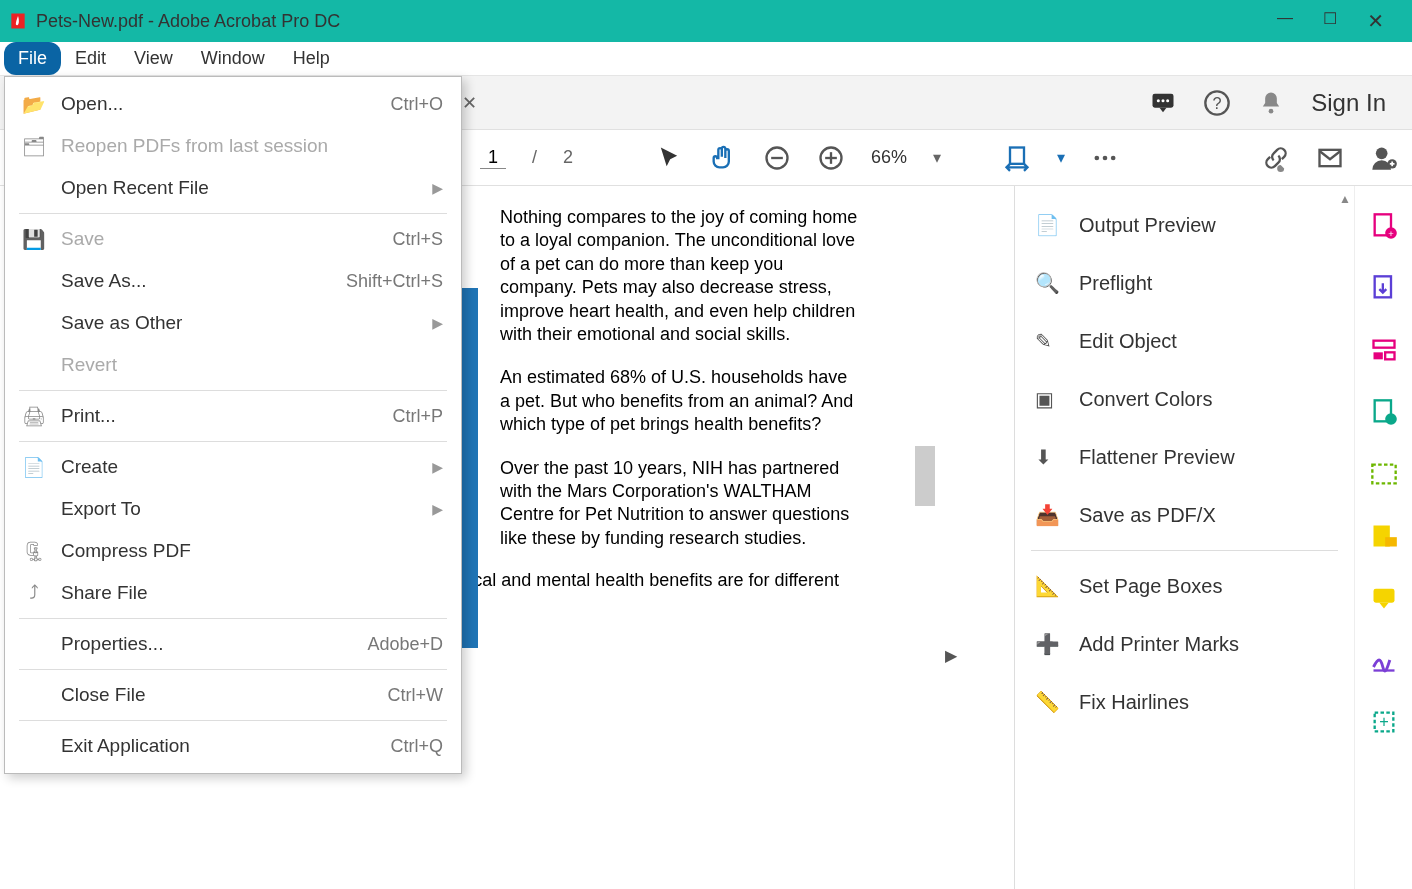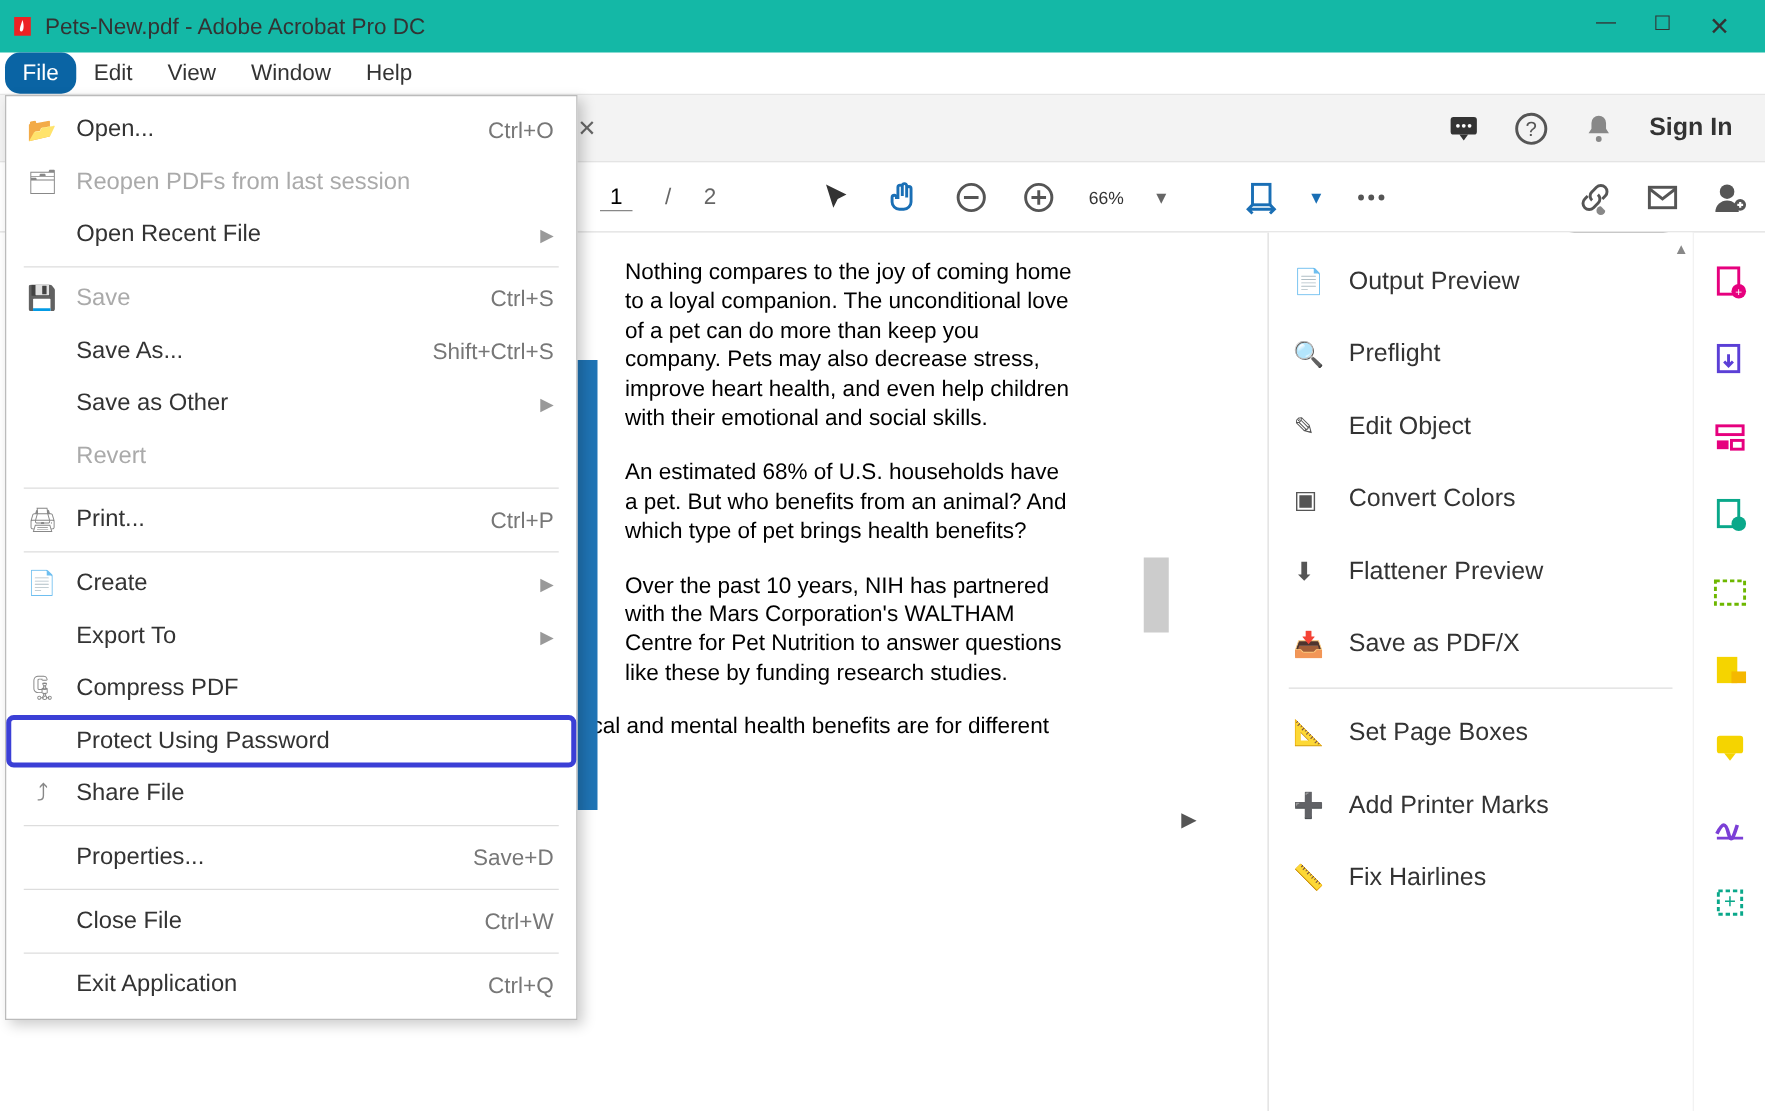--- a/index.html
+++ b/index.html
@@ -11,27 +11,27 @@
 .window-controls { margin-left: auto; display: flex; gap: 30px; padding-right: 20px; }
 .window-controls span { font-size: 16px; cursor: pointer; color: #333; }
 .window-controls .close-x { font-size: 20px; }
 
 .menubar { height: 34px; display: flex; align-items: stretch; padding: 0 4px; border-bottom: 1px solid #e5e5e5; }
 .menubar .menu-item { padding: 6px 14px; font-size: 18px; color: #333; cursor: pointer; }
 .menubar .menu-item.active { background: #0a64a4; color: #fff; border-radius: 12px; }
 
 .toolbar-row { height: 54px; background: #f3f3f3; border-bottom: 1px solid #e0e0e0; display: flex; align-items: center; padding: 0 12px 0 480px; gap: 18px; }
 .toolbar-row .right-cluster { margin-left: auto; display: flex; gap: 26px; align-items: center; }
-.signin { font-size: 20px; font-weight: 700; color: #333; padding-right: 14px; }
+.signin { font-size: 24px; font-weight: 400; color: #333; padding-right: 14px; }
 .tool-icon { width: 28px; height: 28px; color: #555; }
 
 .tools-row { height: 56px; background: #fff; border-bottom: 1px solid #e0e0e0; display: flex; align-items: center; padding: 0 14px 0 480px; gap: 26px; }
 .tools-row input.page { width: 26px; border: none; border-bottom: 1px solid #888; text-align: center; font-size: 18px; }
 .tools-row .page-sep { font-size: 18px; color: #666; }
-.tools-row .zoom { font-size: 14px; color: #333; }
+.tools-row .zoom { font-size: 18px; color: #333; }
 .close-btn { margin-left: auto; border: 2px solid #333; border-radius: 28px; padding: 8px 28px; font-size: 20px; font-weight: 600; background: #fff; cursor: pointer; }
 .share-cluster { margin-left: auto; display: flex; gap: 26px; align-items: center; }
 
 .content-area { position: relative; height: calc(889px - 42px - 34px - 54px - 56px); display: flex; }
 
 
 .file-menu { position: absolute; top: 76px; left: 4px; width: 458px; background: #fff; border: 1px solid #bbb; box-shadow: 4px 4px 10px rgba(0,0,0,.2); z-index: 10; padding: 6px 0; }
 .file-menu .mi { display: flex; align-items: center; height: 42px; padding: 0 18px 0 14px; font-size: 19px; color: #333; cursor: pointer; }
 .file-menu .mi.disabled { color: #aaa; }
 .file-menu .mi .ic { width: 30px; margin-right: 12px; color: #888; display: flex; justify-content: center; }
@@ -245,33 +245,29 @@
     </div>
   <div class="mi">
       <span class="ic"></span>
       <span>Export To</span>
       <span class="sub">▶</span>
     </div>
   <div class="mi">
       <span class="ic">🗜</span>
       <span>Compress PDF</span>
     </div>
-  <div class="mi highlight">
-      <span class="ic"></span>
-      <span>Protect Using Password</span>
-    </div>
   <div class="mi">
       <span class="ic">⤴</span>
       <span>Share File</span>
     </div>
   <hr>
   <div class="mi">
       <span class="ic"></span>
       <span>Properties...</span>
-      <span class="shortcut">Save+D</span>
+      <span class="shortcut">Adobe+D</span>
     </div>
   <hr>
   <div class="mi">
       <span class="ic"></span>
       <span>Close File</span>
       <span class="shortcut">Ctrl+W</span>
     </div>
   <hr>
   <div class="mi">
       <span class="ic"></span>

